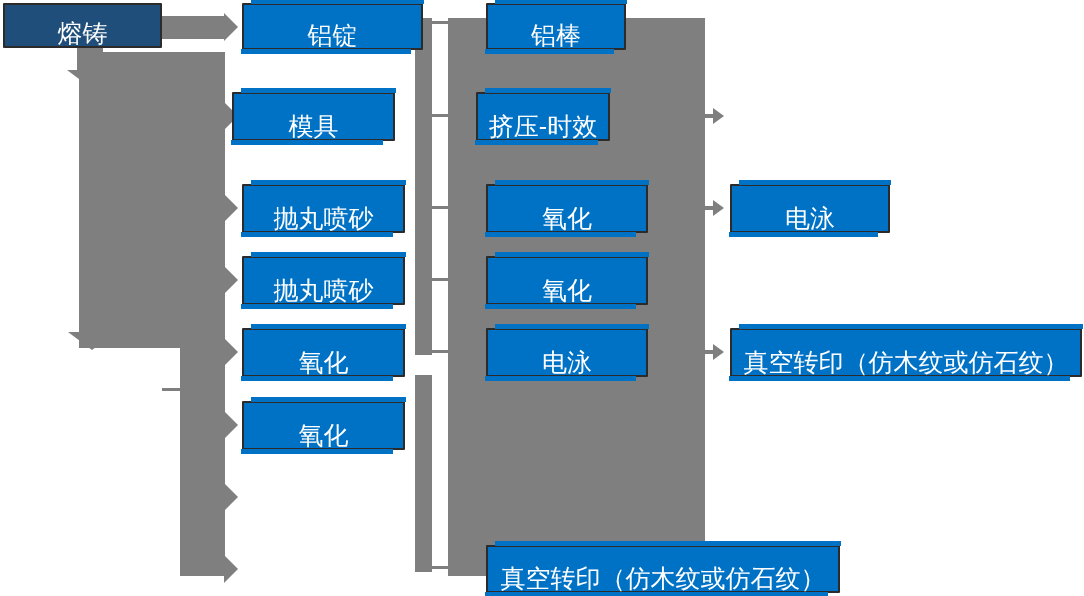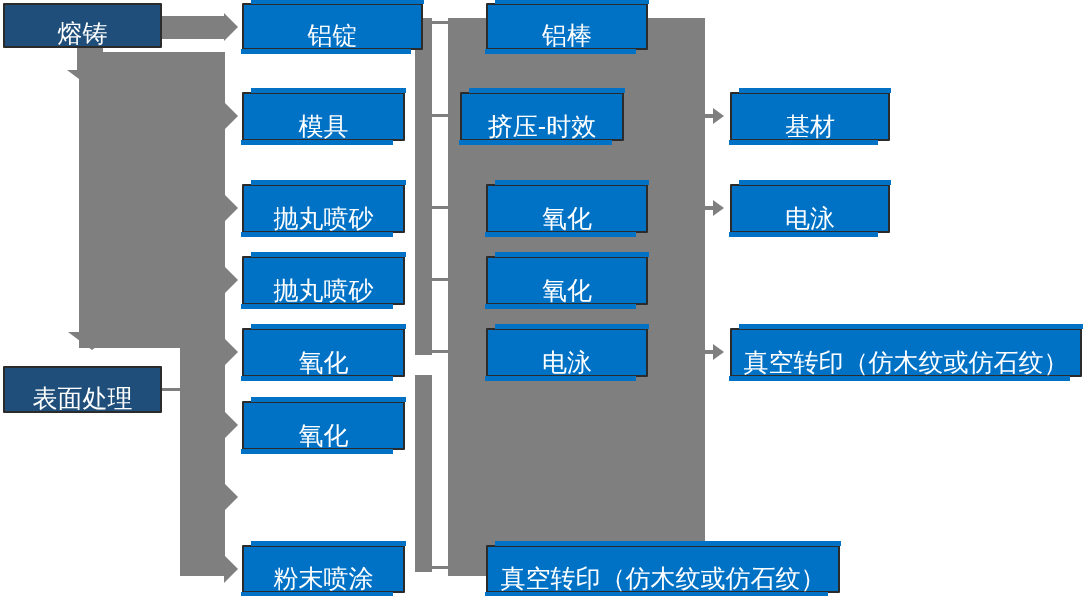--- a/index.html
+++ b/index.html
@@ -80,68 +80,59 @@
   <div class="g" style="left:705px;top:114px;width:10px;height:4px"></div>
   <div class="tri-r-sm" style="left:713px;top:108px"></div>
   <div class="g" style="left:705px;top:206px;width:10px;height:4px"></div>
   <div class="tri-r-sm" style="left:713px;top:200px"></div>
   <div class="g" style="left:705px;top:350px;width:10px;height:4px"></div>
   <div class="tri-r-sm" style="left:713px;top:344px"></div>
 
   <div class="box dark" style="left:3px;top:3px;width:159px;height:45px">
       <span>熔铸</span>
     </div>
-  <div class="box dark" style="left:3px;top:366px;width:159px;height:47px">
-      <span>表面处理</span>
-    </div>
 
   <div class="box" style="left:242px;top:3px;width:181px;height:47px">
       <span>铝锭</span>
     </div>
-  <div class="box" style="left:242px;top:92px;width:163px;height:49px">
+  <div class="box" style="left:232px;top:92px;width:163px;height:49px">
       <span>模具</span>
     </div>
   <div class="box" style="left:242px;top:184px;width:163px;height:49px">
       <span>抛丸喷砂</span>
     </div>
   <div class="box" style="left:242px;top:256px;width:163px;height:49px">
       <span>抛丸喷砂</span>
     </div>
   <div class="box" style="left:242px;top:328px;width:163px;height:49px">
       <span>氧化</span>
     </div>
   <div class="box" style="left:242px;top:401px;width:163px;height:49px">
       <span>氧化</span>
     </div>
-  <div class="box" style="left:242px;top:545px;width:163px;height:48px">
-      <span>粉末喷涂</span>
-    </div>
 
-  <div class="box" style="left:486px;top:3px;width:162px;height:47px">
+  <div class="box" style="left:486px;top:3px;width:140px;height:47px">
       <span>铝棒</span>
     </div>
-  <div class="box" style="left:460px;top:92px;width:164px;height:49px">
+  <div class="box" style="left:476px;top:92px;width:134px;height:49px">
       <span>挤压-时效</span>
     </div>
   <div class="box" style="left:486px;top:184px;width:162px;height:49px">
       <span>氧化</span>
     </div>
   <div class="box" style="left:486px;top:256px;width:162px;height:49px">
       <span>氧化</span>
     </div>
   <div class="box" style="left:486px;top:328px;width:162px;height:49px">
       <span>电泳</span>
     </div>
   <div class="box" style="left:486px;top:545px;width:354px;height:48px">
       <span>真空转印（仿木纹或仿石纹）</span>
     </div>
 
-  <div class="box" style="left:730px;top:92px;width:160px;height:49px">
-      <span>基材</span>
-    </div>
   <div class="box" style="left:730px;top:184px;width:160px;height:49px">
       <span>电泳</span>
     </div>
   <div class="box" style="left:730px;top:328px;width:352px;height:49px">
       <span>真空转印（仿木纹或仿石纹）</span>
     </div>
 
 </div>
 
 </body></html>

